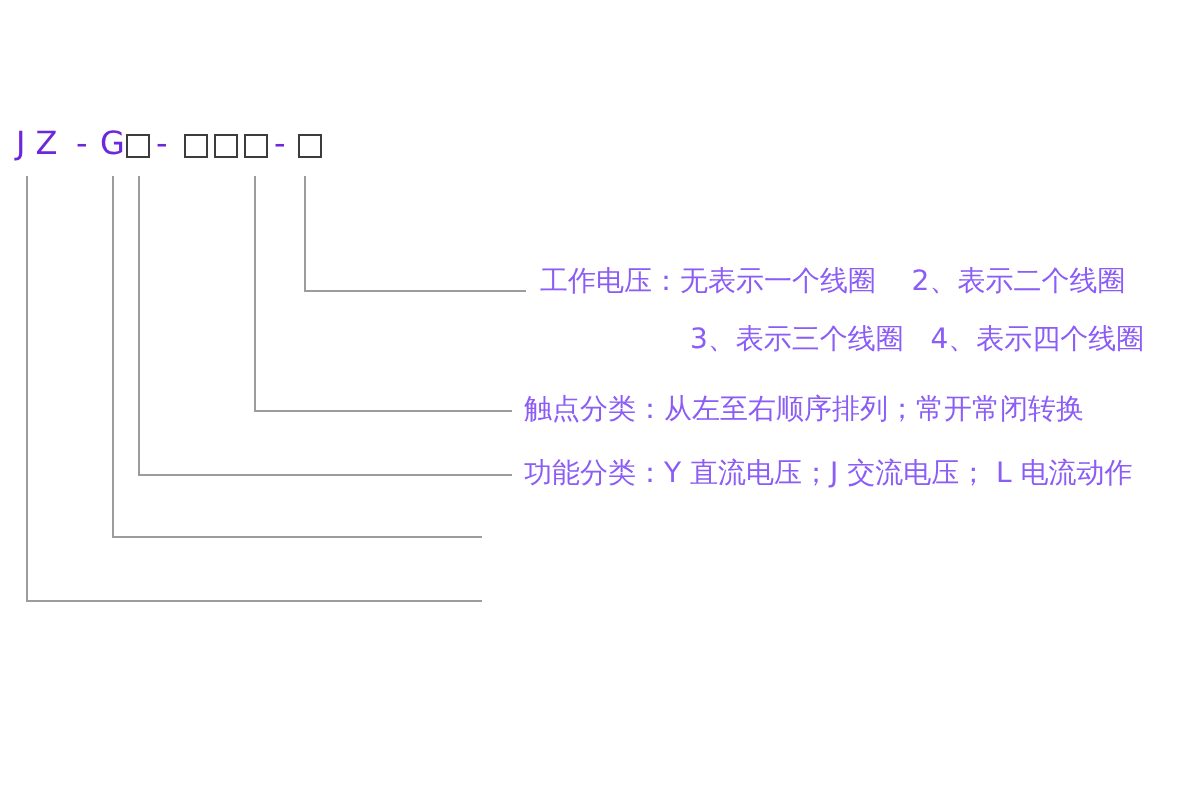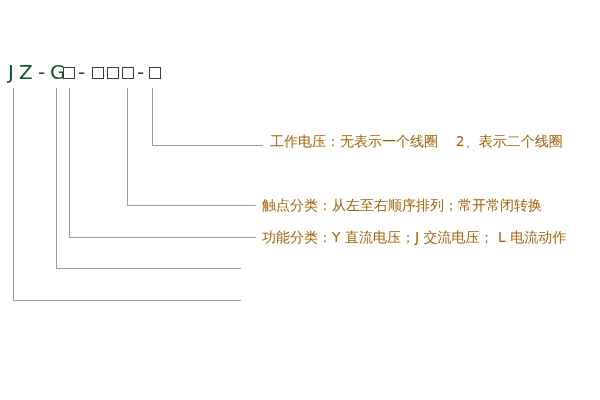--- a/index.html
+++ b/index.html
@@ -13,23 +13,23 @@
   .stage {
     position: relative;
     width: 600px;
     height: 400px;
     background: #ffffff;
     overflow: hidden;
   }
   .code-char {
     position: absolute;
     top: 62px;
-    font-size: 20px;
+    font-size: 16px;
     line-height: 20px;
-    color: #14532d;
+    color: #6d28d9;
     letter-spacing: 5px;
     white-space: pre;
   }
   .code-box {
     position: absolute;
     top: 67px;
     width: 12px;
     height: 12px;
     border: 1.5px solid #3c3c3c;
     background: #ffffff;
@@ -37,21 +37,21 @@
   }
   .connector {
     position: absolute;
     border-left: 1px solid #9c9c9c;
     border-bottom: 1px solid #9c9c9c;
   }
   .label {
     position: absolute;
     font-size: 14px;
     line-height: 18px;
-    color: #a16207;
+    color: #8b5cf6;
     white-space: pre;
   }
 </style>
 </head>
 <body>
 
 <div class="stage">
 
   <span class="code-char" style="left:8px">JZ</span>
   <span class="code-char" style="left:38px">-</span>
@@ -69,20 +69,21 @@
 
   <span class="code-box" style="left:149px"></span>
 
   <div class="connector" style="left:13px;  top:88px; width:227px; height:212px;"></div>
   <div class="connector" style="left:56px;  top:88px; width:184px; height:180px;"></div>
   <div class="connector" style="left:69px;  top:88px; width:186px; height:149px;"></div>
   <div class="connector" style="left:127px; top:88px; width:128px; height:117px;"></div>
   <div class="connector" style="left:152px; top:88px; width:110px; height:57px;"></div>
 
   <span class="label" style="left:270px; top:132px">工作电压：无表示一个线圈    2、表示二个线圈</span>
+  <span class="label" style="left:345px; top:161px">3、表示三个线圈   4、表示四个线圈</span>
 
   <span class="label" style="left:262px; top:228px">功能分类：Y 直流电压；J 交流电压； L 电流动作</span>
 
   <span class="label" style="left:262px; top:196px">触点分类：从左至右顺序排列；常开常闭转换</span>
 
 
 
 </div>
 
 </body></html>

